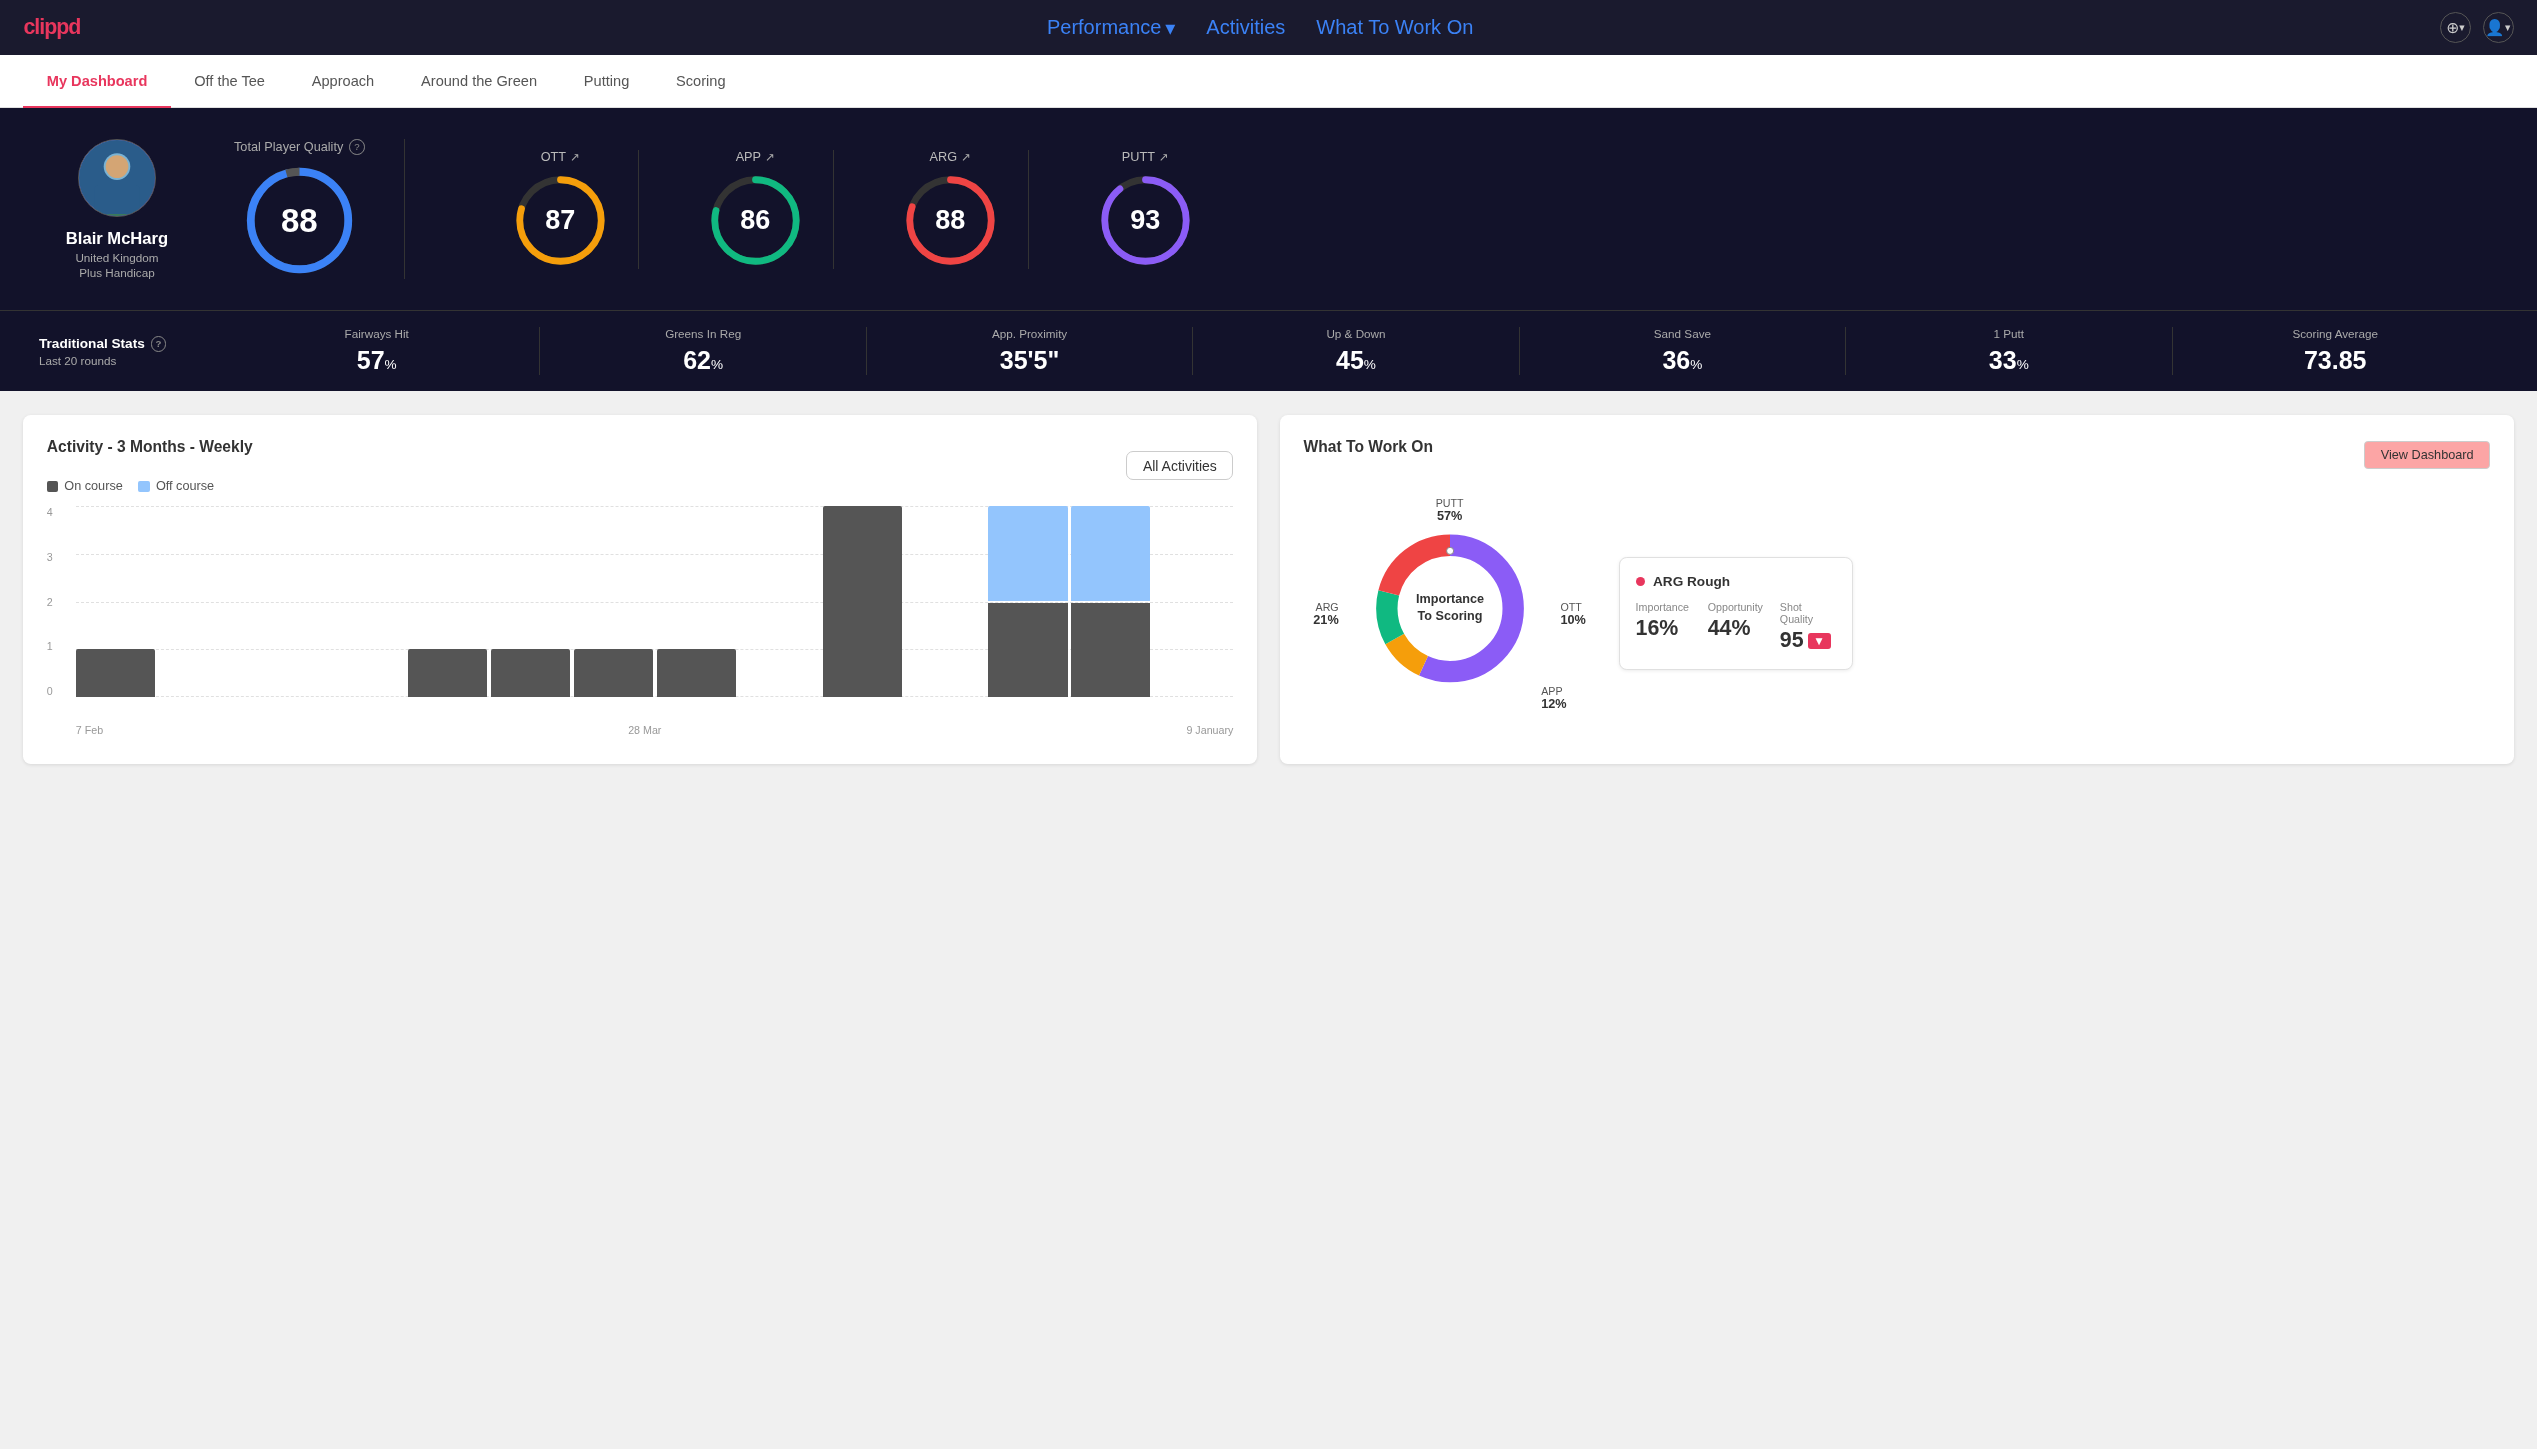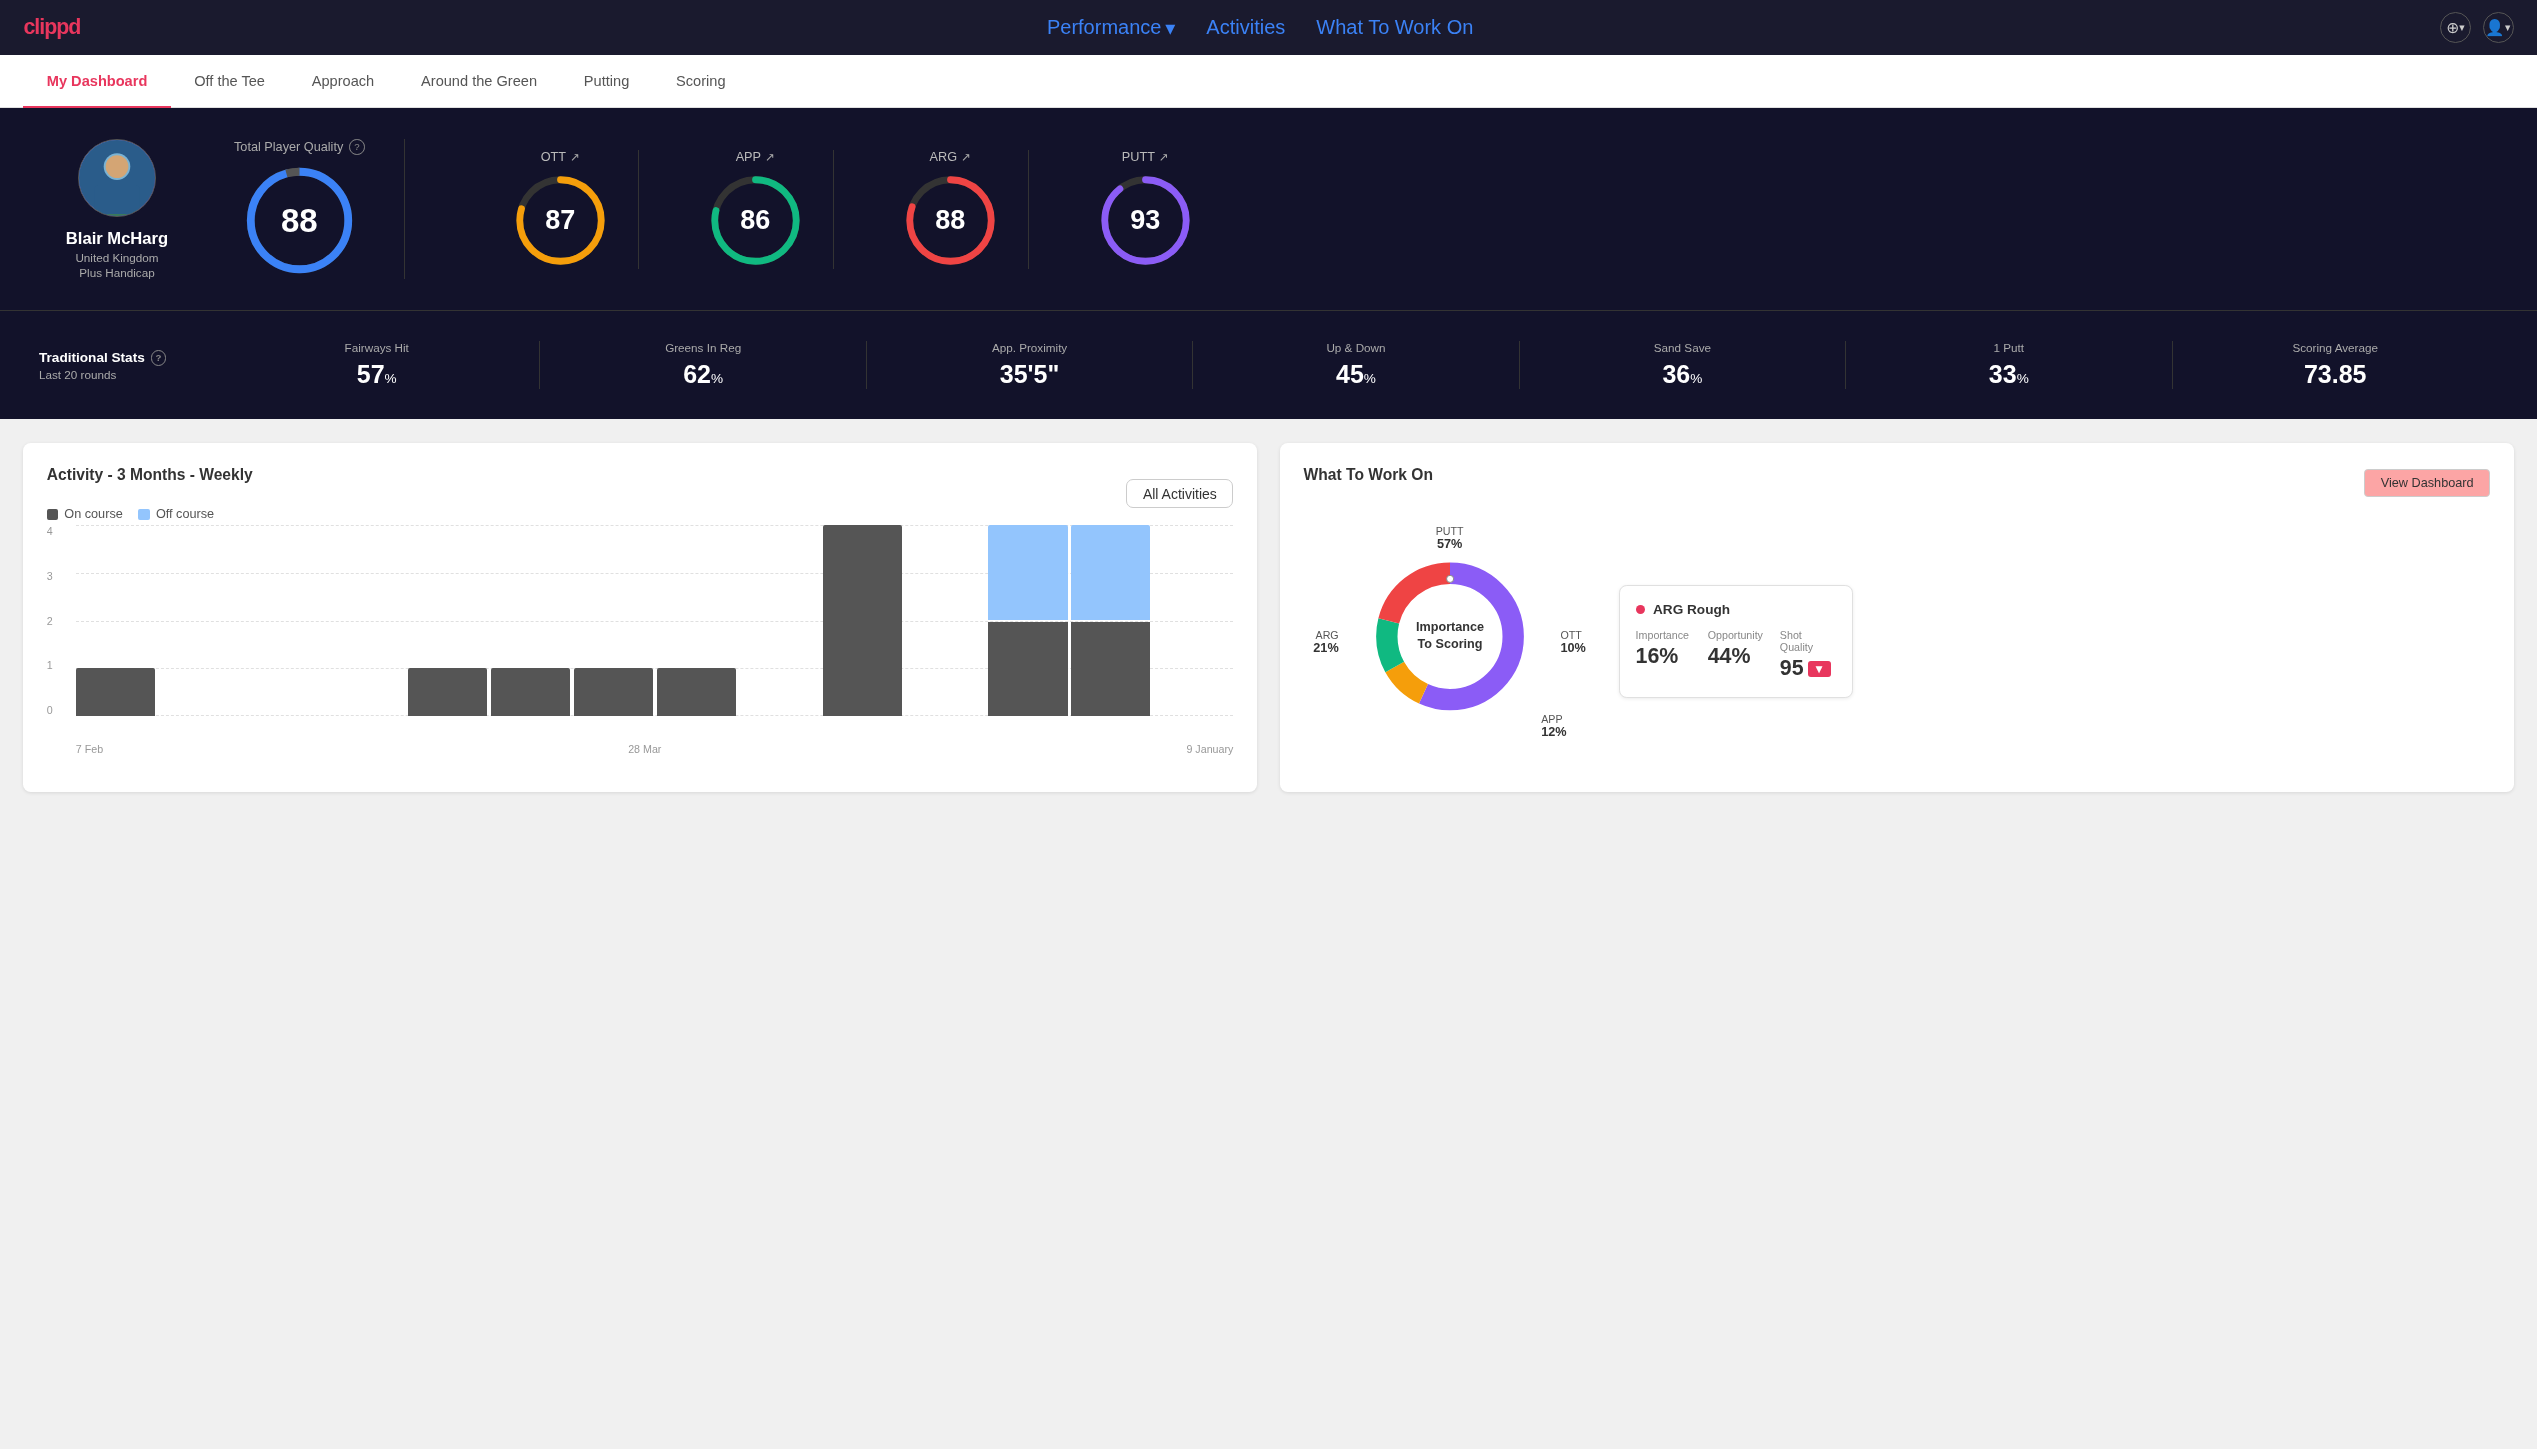--- a/index.html
+++ b/index.html
@@ -184,21 +184,21 @@
       left: 50%;
       transform: translate(-50%, -50%);
       font-size: 27px;
       font-weight: 800;
       color: #fff;
     }
 
     
     .trad-stats {
       background: #12122a;
-      padding: 30px 39px;
+      padding: 16px 39px;
       display: flex;
       align-items: center;
       gap: 0;
       border-top: 1px solid #333;
     }
     .trad-label {
       min-width: 175px;
     }
     .trad-label-title {
       font-size: 13.6px;
@@ -260,21 +260,21 @@
     .card-title {
       font-size: 15.6px;
       font-weight: 600;
       color: #333;
       margin-bottom: 15.6px;
     }
     .chart-header {
       display: flex;
       justify-content: space-between;
       align-items: center;
-      margin-bottom: 4px;
+      margin-bottom: 13px;
     }
     .legend {
       display: flex;
       gap: 15.6px;
       align-items: center;
       font-size: 12.7px;
       color: #555;
     }
     .legend-item {
       display: flex;

